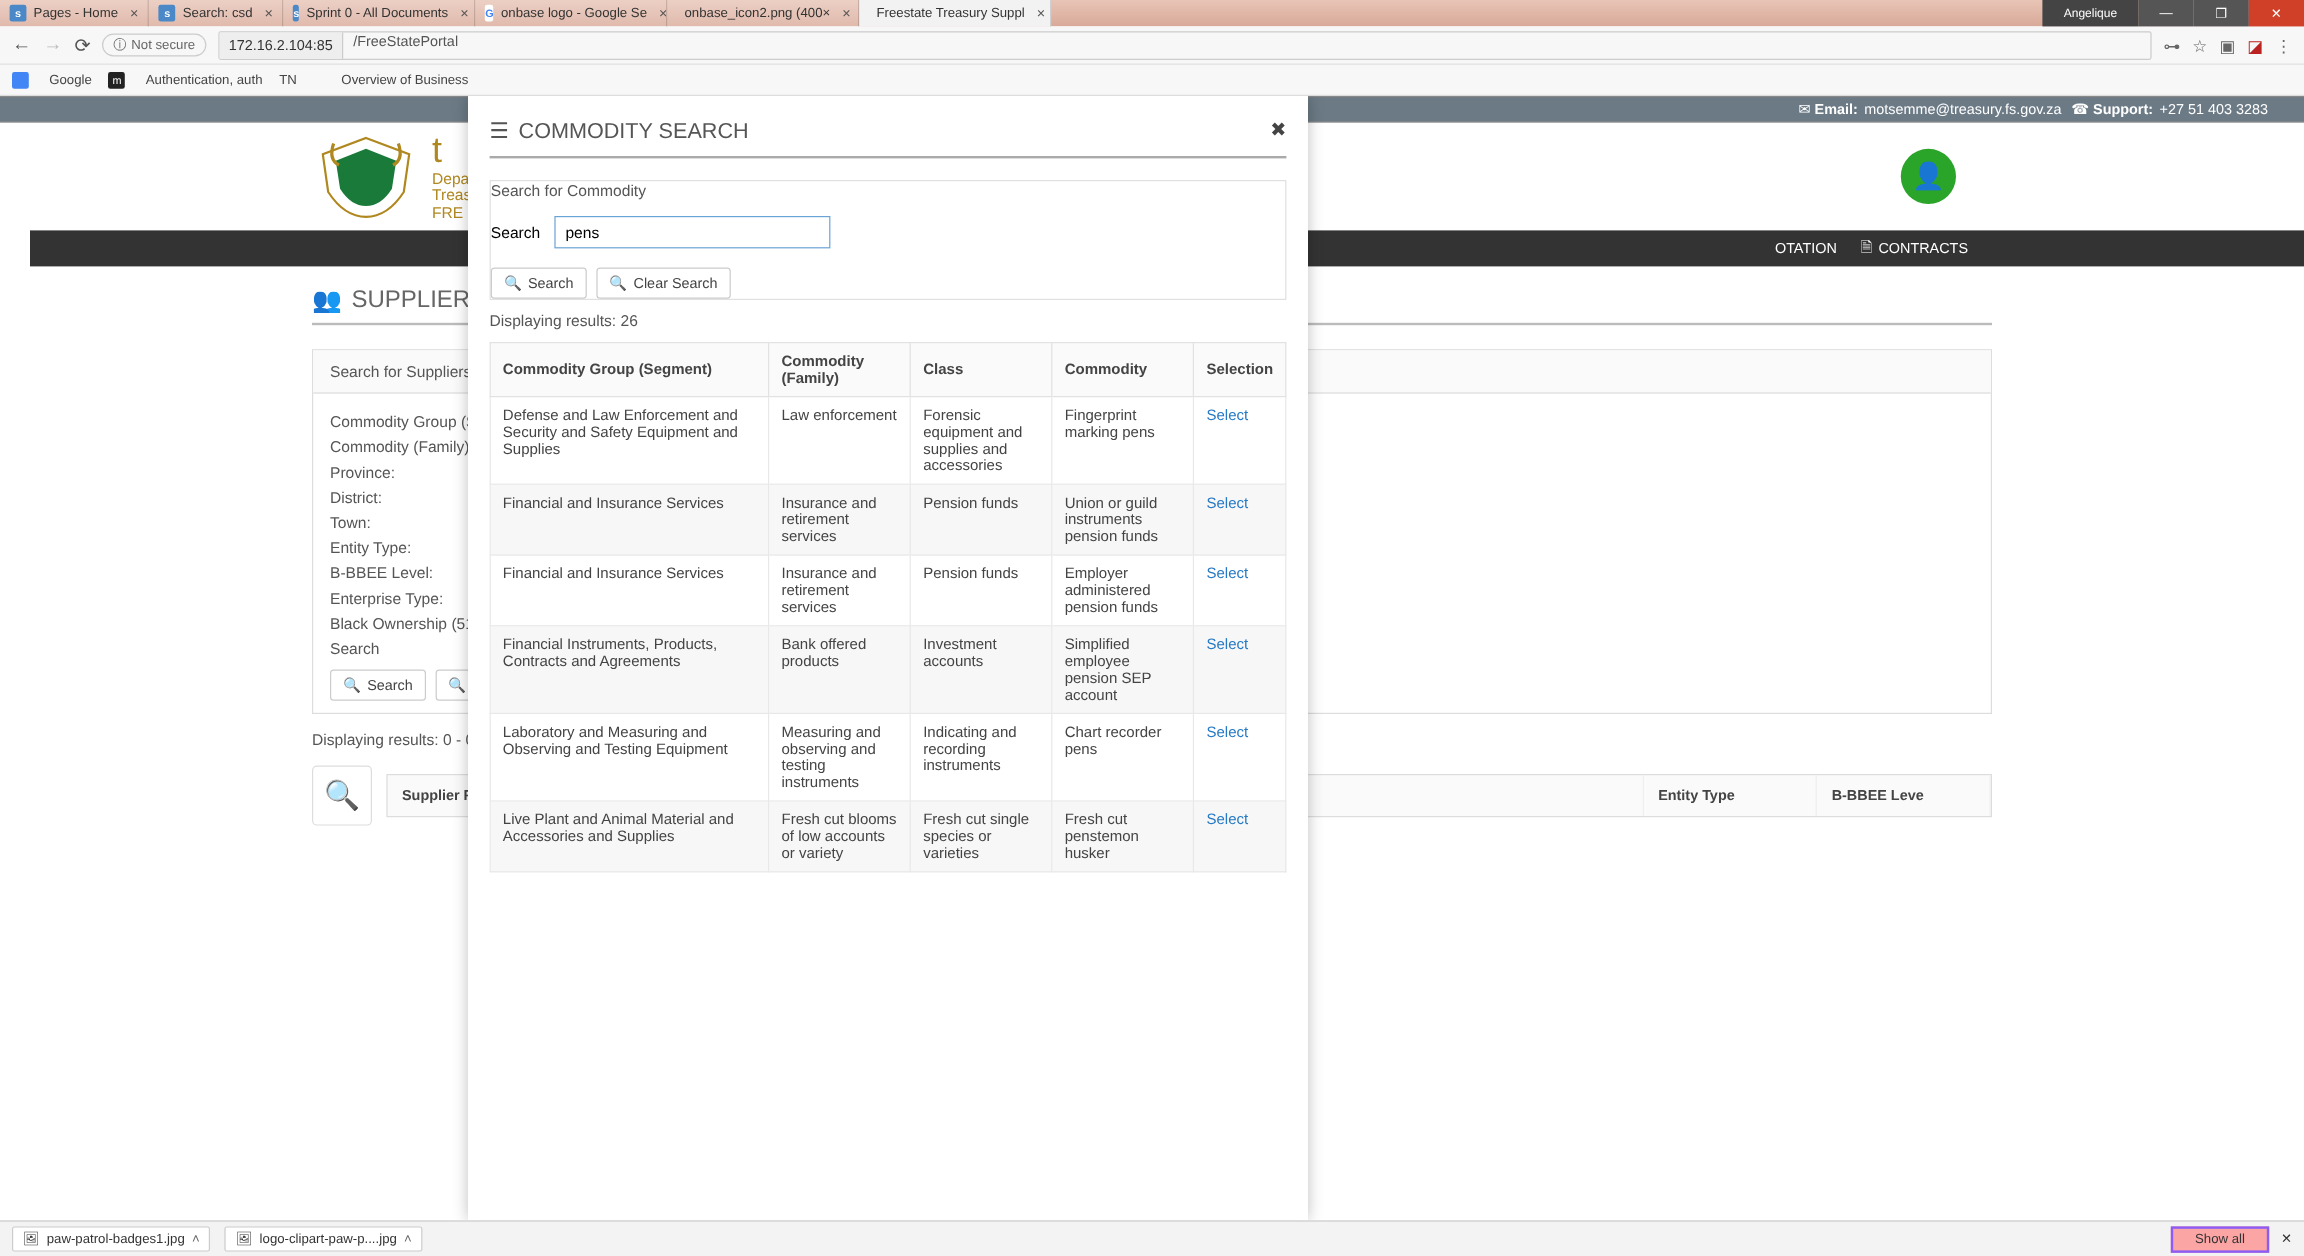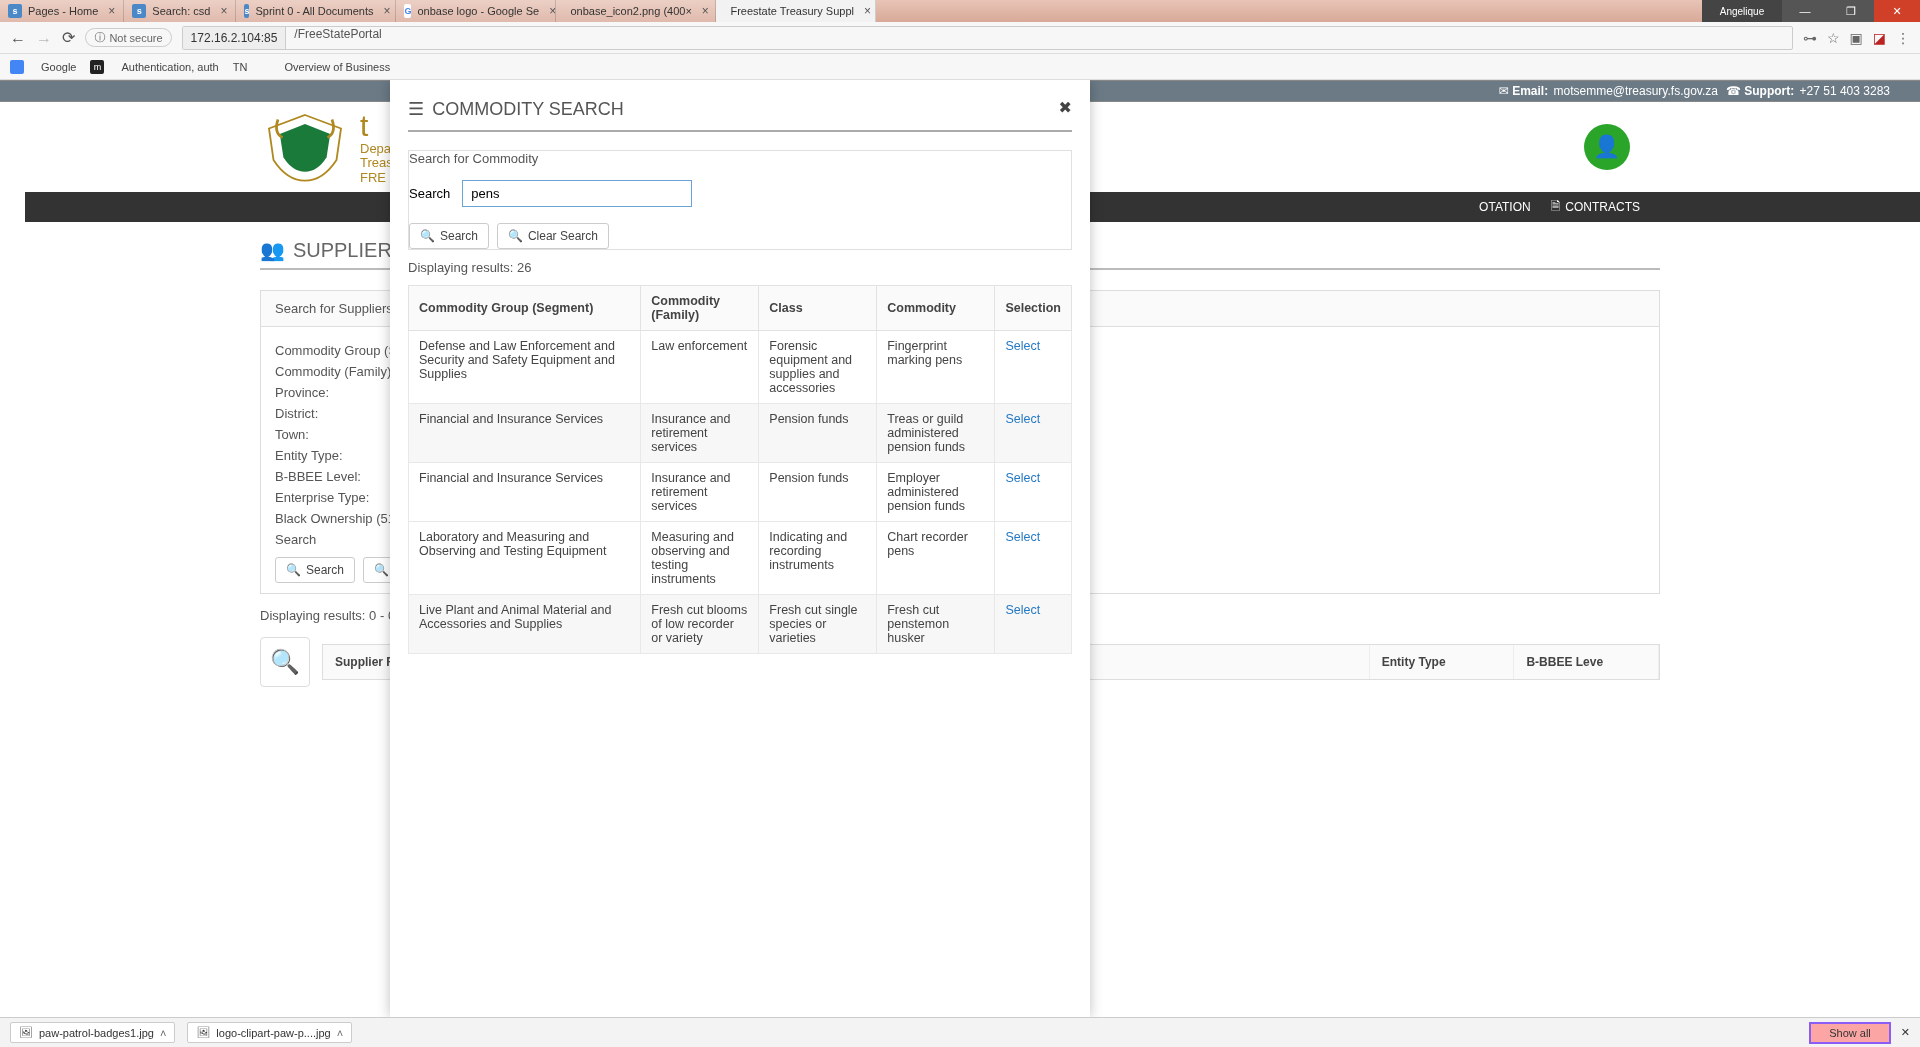--- a/index.html
+++ b/index.html
@@ -285,40 +285,47 @@
               <td>Defense and Law Enforcement and Security and Safety Equipment and Supplies</td>
               <td>Law enforcement</td>
               <td>Forensic equipment and supplies and accessories</td>
               <td>Fingerprint marking pens</td>
               <td><span class="select-link">Select</span></td>
             </tr>
             <tr class="alt">
               <td>Financial and Insurance Services</td>
               <td>Insurance and retirement services</td>
               <td>Pension funds</td>
-              <td>Treas or guild administered pension funds</td>
+              <td>Union or guild instruments pension funds</td>
               <td><span class="select-link">Select</span></td>
             </tr>
             <tr>
               <td>Financial and Insurance Services</td>
               <td>Insurance and retirement services</td>
               <td>Pension funds</td>
               <td>Employer administered pension funds</td>
               <td><span class="select-link">Select</span></td>
             </tr>
+            <tr class="alt">
+              <td>Financial Instruments, Products, Contracts and Agreements</td>
+              <td>Bank offered products</td>
+              <td>Investment accounts</td>
+              <td>Simplified employee pension SEP account</td>
+              <td><span class="select-link">Select</span></td>
+            </tr>
             <tr>
               <td>Laboratory and Measuring and Observing and Testing Equipment</td>
               <td>Measuring and observing and testing instruments</td>
               <td>Indicating and recording instruments</td>
               <td>Chart recorder pens</td>
               <td><span class="select-link">Select</span></td>
             </tr>
             <tr class="alt">
               <td>Live Plant and Animal Material and Accessories and Supplies</td>
-              <td>Fresh cut blooms of low recorder or variety</td>
+              <td>Fresh cut blooms of low accounts or variety</td>
               <td>Fresh cut single species or varieties</td>
               <td>Fresh cut penstemon husker</td>
               <td><span class="select-link">Select</span></td>
             </tr>
           </tbody>
       </table>
     </div>
   </div>
 </div>
 

